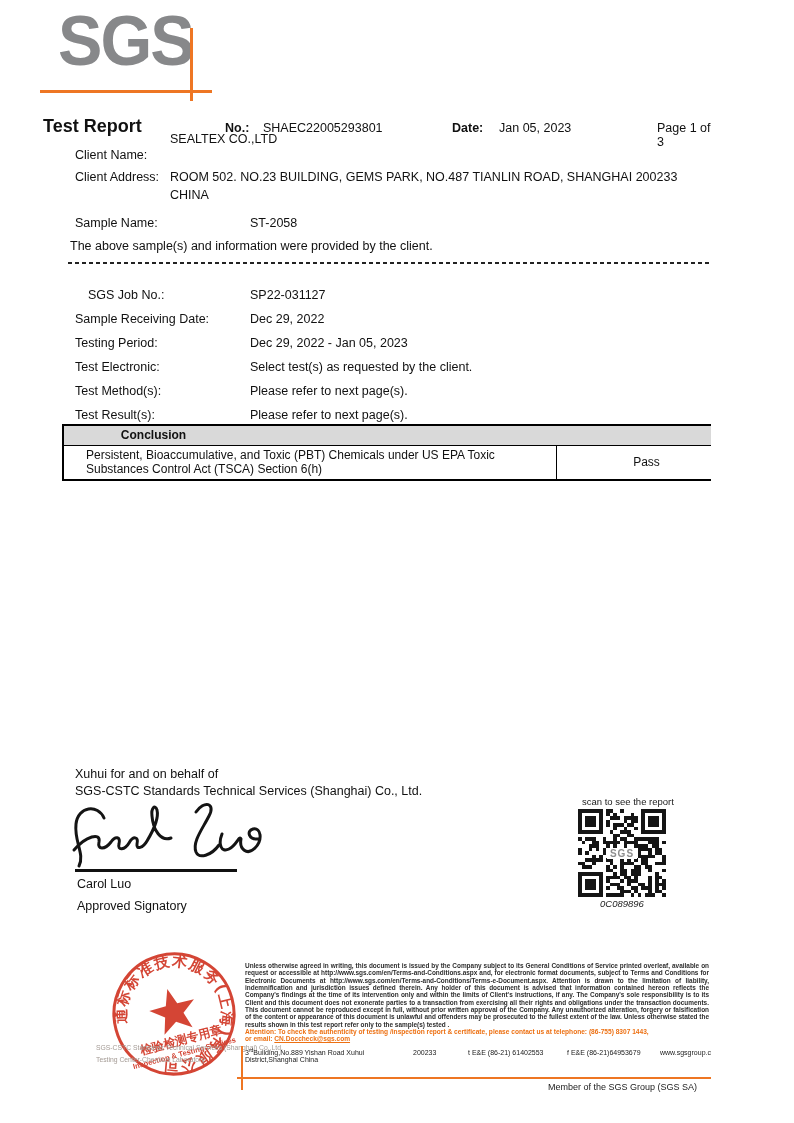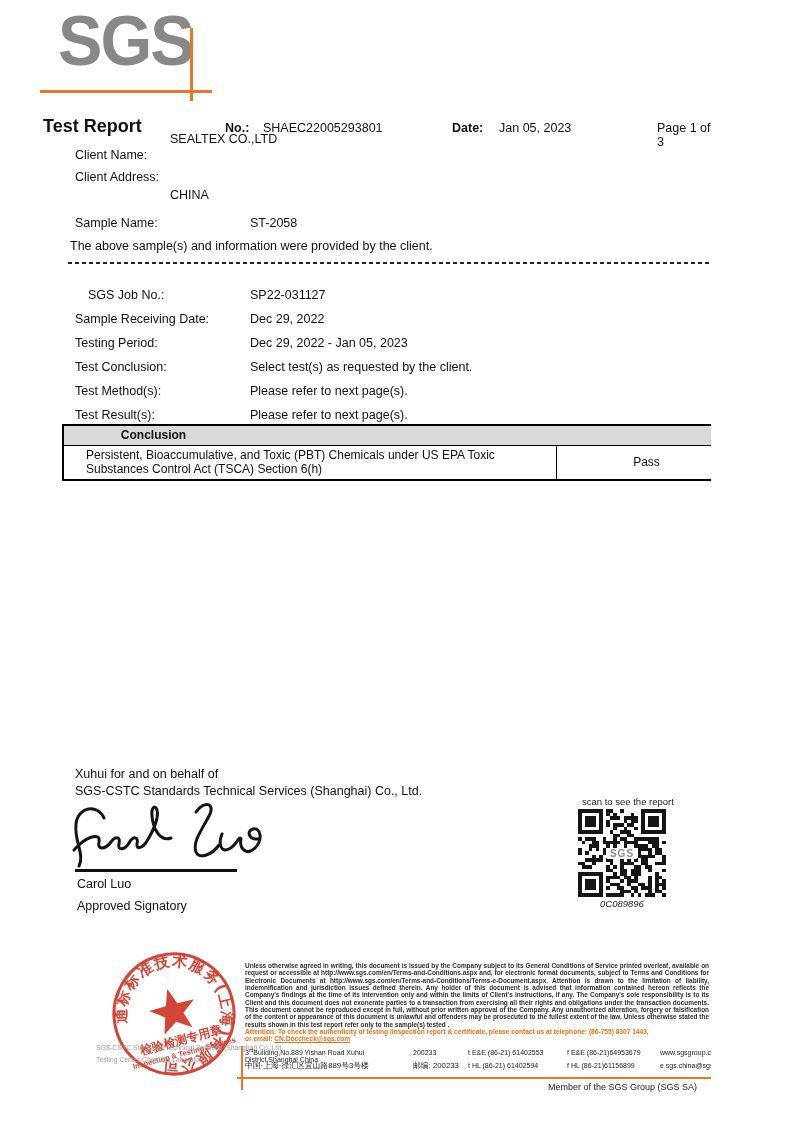--- a/index.html
+++ b/index.html
@@ -75,34 +75,35 @@
   <div class="abs title">Test Report</div>
   <div class="abs hdr b" style="left:225px;">No.:</div>
   <div class="abs hdr" style="left:263px;">SHAEC22005293801</div>
   <div class="abs hdr b" style="left:452px;">Date:</div>
   <div class="abs hdr" style="left:499px;">Jan 05, 2023</div>
   <div class="abs hdr" style="left:657px;">Page 1 of 3</div>
 
   <div class="abs lbl" style="left:75px;top:148px;">Client Name:</div>
   <div class="abs val" style="left:170px;top:132px;">SEALTEX CO.,LTD</div>
   <div class="abs lbl" style="left:75px;top:170px;">Client Address:</div>
+  <div class="abs val" style="left:170px;top:170px;width:580px;">ROOM 502. NO.23 BUILDING, GEMS PARK, NO.487 TIANLIN ROAD, SHANGHAI 200233</div>
   <div class="abs val" style="left:170px;top:188px;">CHINA</div>
 
   <div class="abs lbl" style="left:75px;top:216px;">Sample Name:</div>
   <div class="abs val" style="left:250px;top:216px;">ST-2058</div>
   <div class="abs val" style="left:70px;top:239px;">The above sample(s) and information were provided by the client.</div>
   <div class="abs dashes"></div>
 
   <div class="abs lbl" style="left:75px;top:288px;margin-left:13px;">SGS Job No.:</div>
   <div class="abs val" style="left:250px;top:288px;">SP22-031127</div>
   <div class="abs lbl" style="left:75px;top:312px;">Sample Receiving Date:</div>
   <div class="abs val" style="left:250px;top:312px;">Dec 29, 2022</div>
   <div class="abs lbl" style="left:75px;top:336px;">Testing Period:</div>
   <div class="abs val" style="left:250px;top:336px;">Dec 29, 2022 - Jan 05, 2023</div>
-  <div class="abs lbl" style="left:75px;top:360px;">Test Conclusion:</div>
+  <div class="abs lbl" style="left:75px;top:360px;">Test Electronic:</div>
   <div class="abs val" style="left:250px;top:360px;">Select test(s) as requested by the client.</div>
   <div class="abs lbl" style="left:75px;top:384px;">Test Method(s):</div>
   <div class="abs val" style="left:250px;top:384px;">Please refer to next page(s).</div>
   <div class="abs lbl" style="left:75px;top:408px;">Test Result(s):</div>
   <div class="abs val" style="left:250px;top:408px;">Please refer to next page(s).</div>
 
   <div class="abs tbl">
     <div class="tbl-row tbl-head">
       <div class="tbl-c2">Conclusion</div>
     </div>
@@ -783,25 +784,18 @@
     <div><span>or email: </span><u>CN.Doccheck@sgs.com</u></div>
   </div>
 
   <div class="abs addr-row" style="top:1047px;">
     <div class="addr-c1"><span>3</span><sup style="font-size:5px;">rd</sup><span>Building,No.889 Yishan Road Xuhui District,Shanghai China</span></div>
     <div class="addr-c2">200233</div>
     <div class="addr-c3">t E&amp;E (86-21) 61402553</div>
     <div class="addr-c4">f E&amp;E (86-21)64953679</div>
     <div class="addr-c5">www.sgsgroup.com.cn</div>
   </div>
-  <div class="abs addr-row" style="top:1060px;">
-    <div class="addr-c1 cn">中国·上海·徐汇区宜山路889号3号楼</div>
-    <div class="addr-c2 cn"><span>邮编:</span> <span>200233</span></div>
-    <div class="addr-c3">t HL (86-21) 61402594</div>
-    <div class="addr-c4">f HL (86-21)61156899</div>
-    <div class="addr-c5">e sgs.china@sgs.com</div>
-  </div>
 
   <div class="abs foot-vline"></div>
   <div class="abs foot-hline"></div>
   <div class="abs member">Member of the SGS Group (SGS SA)</div>
 
 </div>
 
 </body></html>

